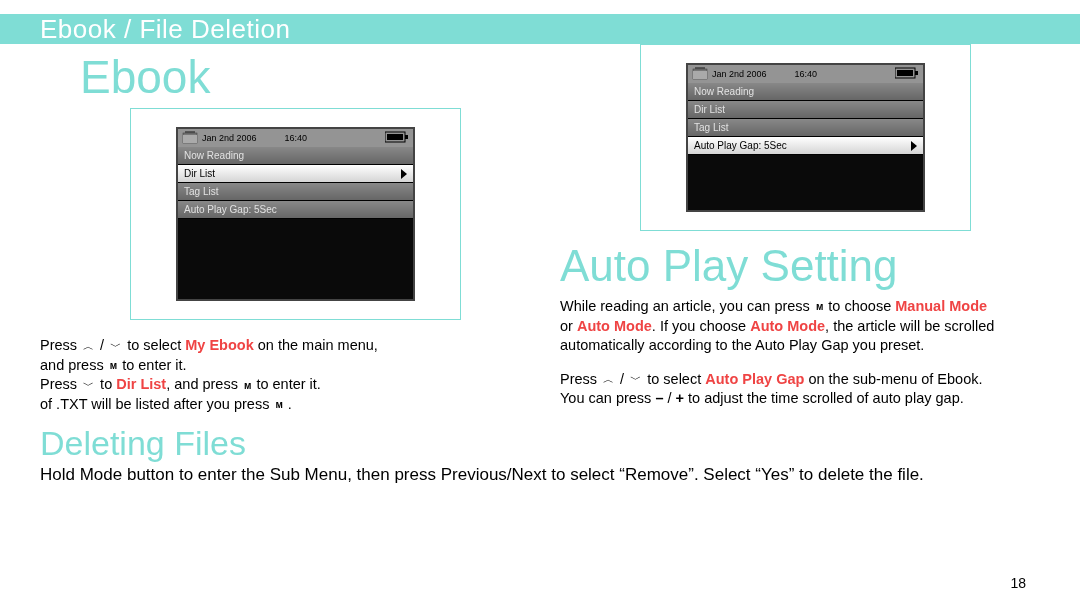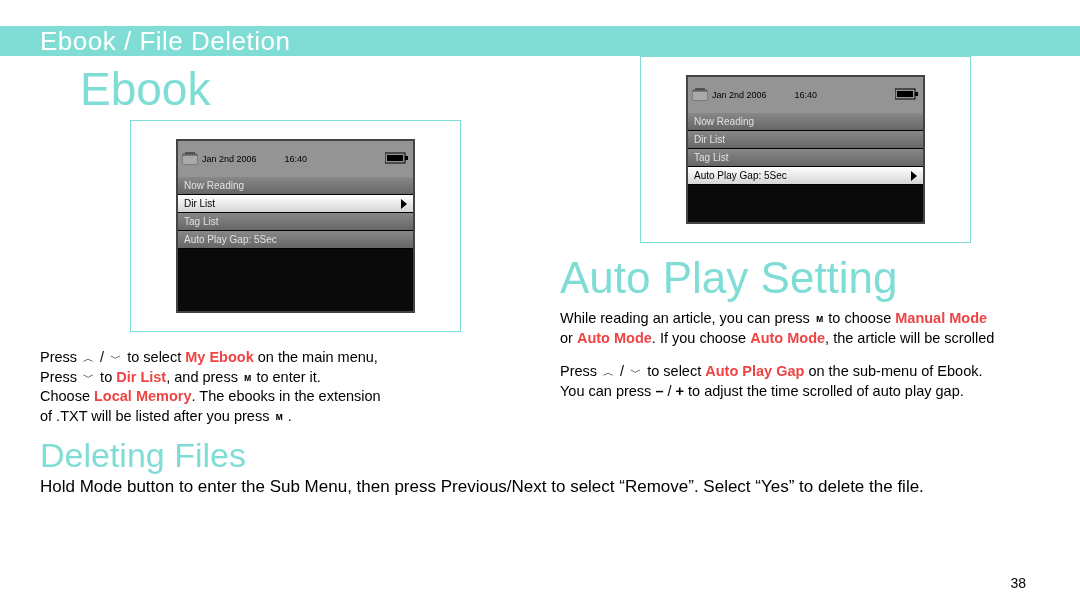--- a/index.html
+++ b/index.html
@@ -6,21 +6,21 @@
     margin: 0;
     padding: 0;
     font-family: Arial, Helvetica, sans-serif;
     background: #fff;
     width: 1080px;
     height: 605px;
     position: relative;
     color: #000;
   }
   .header-bar {
-    margin-top: 26px;
+    margin-top: 14px;
     background: #7fddd5;
     color: #fff;
     font-size: 26px;
     height: 30px;
     line-height: 30px;
     font-family: "Century Gothic", "Futura", Arial, sans-serif;
     font-weight: 300;
     padding-left: 40px;
     letter-spacing: .5px;
     box-sizing: border-box;
@@ -51,21 +51,21 @@
   }
   .device-screen {
     width: 235px;
     height: 170px;
     background: #0a0a0a;
     position: relative;
     border: 2px solid #444;
   }
   .device-screen.short { height: 145px; }
   .screen-top {
-    height: 36px;
+    height: 18px;
     background: #949494;
     display:flex;
     align-items:center;
     font-size: 9px;
     color:#000;
     padding: 0 4px;
     gap:4px;
   }
   .screen-top .date { flex:1; display:flex; gap:28px; }
   .screen-top svg { height:12px; }
@@ -178,24 +178,24 @@
             </div>
         </div>
       </div>
     </div>
 
     <div class="body-text">
       <div>
         <span>Press </span><span class="icon up-ic">︿</span><span> / </span><span class="icon down-ic">﹀</span><span> to select </span><span class="hl">My Ebook</span><span> on the main menu,</span>
       </div>
       <div>
+        <span>and press </span><span class="icon m-ic">ᴍ</span><span> to enter it.</span>
+      </div>
+      <div>
         <span>Press </span><span class="icon down-ic">﹀</span><span> to </span><span class="hl">Dir List</span><span>, and press </span><span class="icon m-ic">ᴍ</span><span> to enter it.</span>
-      </div>
-      <div>
-        <span>Choose </span><span class="hl">Local Memory</span><span>. The ebooks in the extension</span>
       </div>
       <div>
         <span>of .TXT will be listed after you press </span><span class="icon m-ic">ᴍ</span><span> .</span>
       </div>
     </div>
   </div>
 
   <div class="col">
     <div style="margin-left:80px;">
       <div class="screen-frame">
@@ -232,27 +232,28 @@
 
     <div class="big-title right">Auto Play Setting</div>
 
     <div class="body-text">
       <div>
         <span>While reading an article, you can press </span><span class="icon m-ic">ᴍ</span><span> to choose </span><span class="hl">Manual Mode</span>
       </div>
       <div>
         <span>or </span><span class="hl">Auto Mode</span><span>. If you choose </span><span class="hl">Auto Mode</span><span>, the article will be scrolled</span>
       </div>
+      <div><span>automatically according to the Auto Play Gap you preset.</span></div>
       <div style="height:14px"></div>
       <div>
         <span>Press </span><span class="icon up-ic">︿</span><span> / </span><span class="icon down-ic">﹀</span><span> to select </span><span class="hl">Auto Play Gap</span><span> on the sub-menu of Ebook.</span>
       </div>
       <div>
         <span>You can press </span><span class="minus">–</span><span> / </span><span class="plus">+</span><span> to adjust the time scrolled of auto play gap.</span>
       </div>
     </div>
   </div>
 </div>
 
 <div class="section-title">Deleting Files</div>
 <div class="bottom-text">Hold Mode button to enter the Sub Menu, then press Previous/Next to select “Remove”. Select “Yes” to delete the file.</div>
 
-<div class="page-num">38</div>
+<div class="page-num">18</div>
 
 </body></html>

